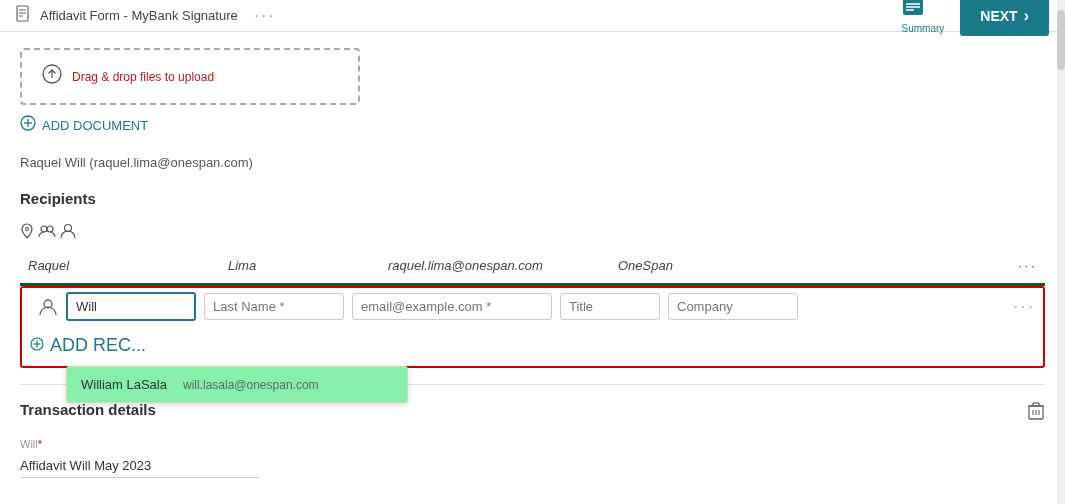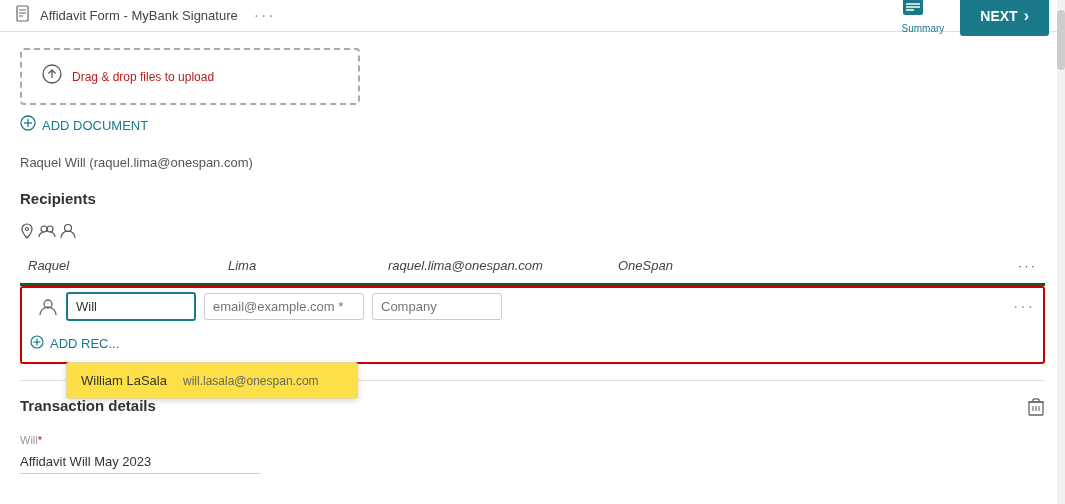--- a/index.html
+++ b/index.html
@@ -220,21 +220,21 @@
     }
 
     .input-last {
       width: 140px;
       margin-right: 8px;
       color: #999;
       border: 1px solid #ccc;
     }
 
     .input-email {
-      width: 160px;
+      width: 200px;
       margin-right: 8px;
       color: #999;
       border: 1px solid #ccc;
     }
 
     .input-title {
       width: 100px;
       margin-right: 8px;
       color: #999;
       border: 1px solid #ccc;
@@ -251,22 +251,22 @@
       color: #999;
       font-size: 16px;
       letter-spacing: 2px;
     }
 
     
     .autocomplete-dropdown {
       position: absolute;
       top: 100%;
       left: 44px;
-      width: 292px;
-      background: #fde047;
+      width: 342px;
+      background: #86efac;
       border: 1px solid #e0d8a0;
       border-radius: 3px;
       z-index: 100;
       box-shadow: 0 2px 6px rgba(0,0,0,0.15);
     }
 
     .autocomplete-item {
       display: flex;
       align-items: center;
       padding: 10px 14px;
@@ -283,21 +283,21 @@
     .autocomplete-email {
       font-size: 12px;
       color: #666;
     }
 
     .add-recipient-btn {
       display: flex;
       align-items: center;
       gap: 6px;
       color: #1a7a8a;
-      font-size: 13px;
+      font-size: 18px;
       cursor: pointer;
       background: none;
       border: none;
       padding: 10px 8px;
     }
 
     
     .transaction-section {
       margin-top: 16px;
       padding-top: 16px;
@@ -472,21 +472,23 @@
 
       <div class="new-recipient-wrapper">
         <div class="new-recipient-row">
           <div class="person-icon-cell">
             <svg width="18" height="18" viewBox="0 0 18 18" fill="none">
               <circle cx="9" cy="6" r="4" stroke="#666" stroke-width="1.3" fill="none"></circle>
               <path d="M1 17c0-4.42 3.58-8 8-8s8 3.58 8 8" stroke="#666" stroke-width="1.3" fill="none"></path>
             </svg>
           </div>
           <input class="input-field input-first" value="Will" type="text" style="">
+          <input class="input-field input-last" placeholder="Last Name *" type="text" style="">
           <input class="input-field input-email" placeholder="email@example.com *" type="text" style="">
+          <input class="input-field input-title" placeholder="Title" type="text" style="">
           <input class="input-field input-company" placeholder="Company" type="text" style="">
           <span class="row-dots" style="margin-left:auto; padding-left:8px; letter-spacing:2px;">···</span>
         </div>
 
         <div class="autocomplete-dropdown">
           <div class="autocomplete-item">
             <span class="autocomplete-name">William LaSala</span>
             <span class="autocomplete-email">will.lasala@onespan.com</span>
           </div>
         </div>

